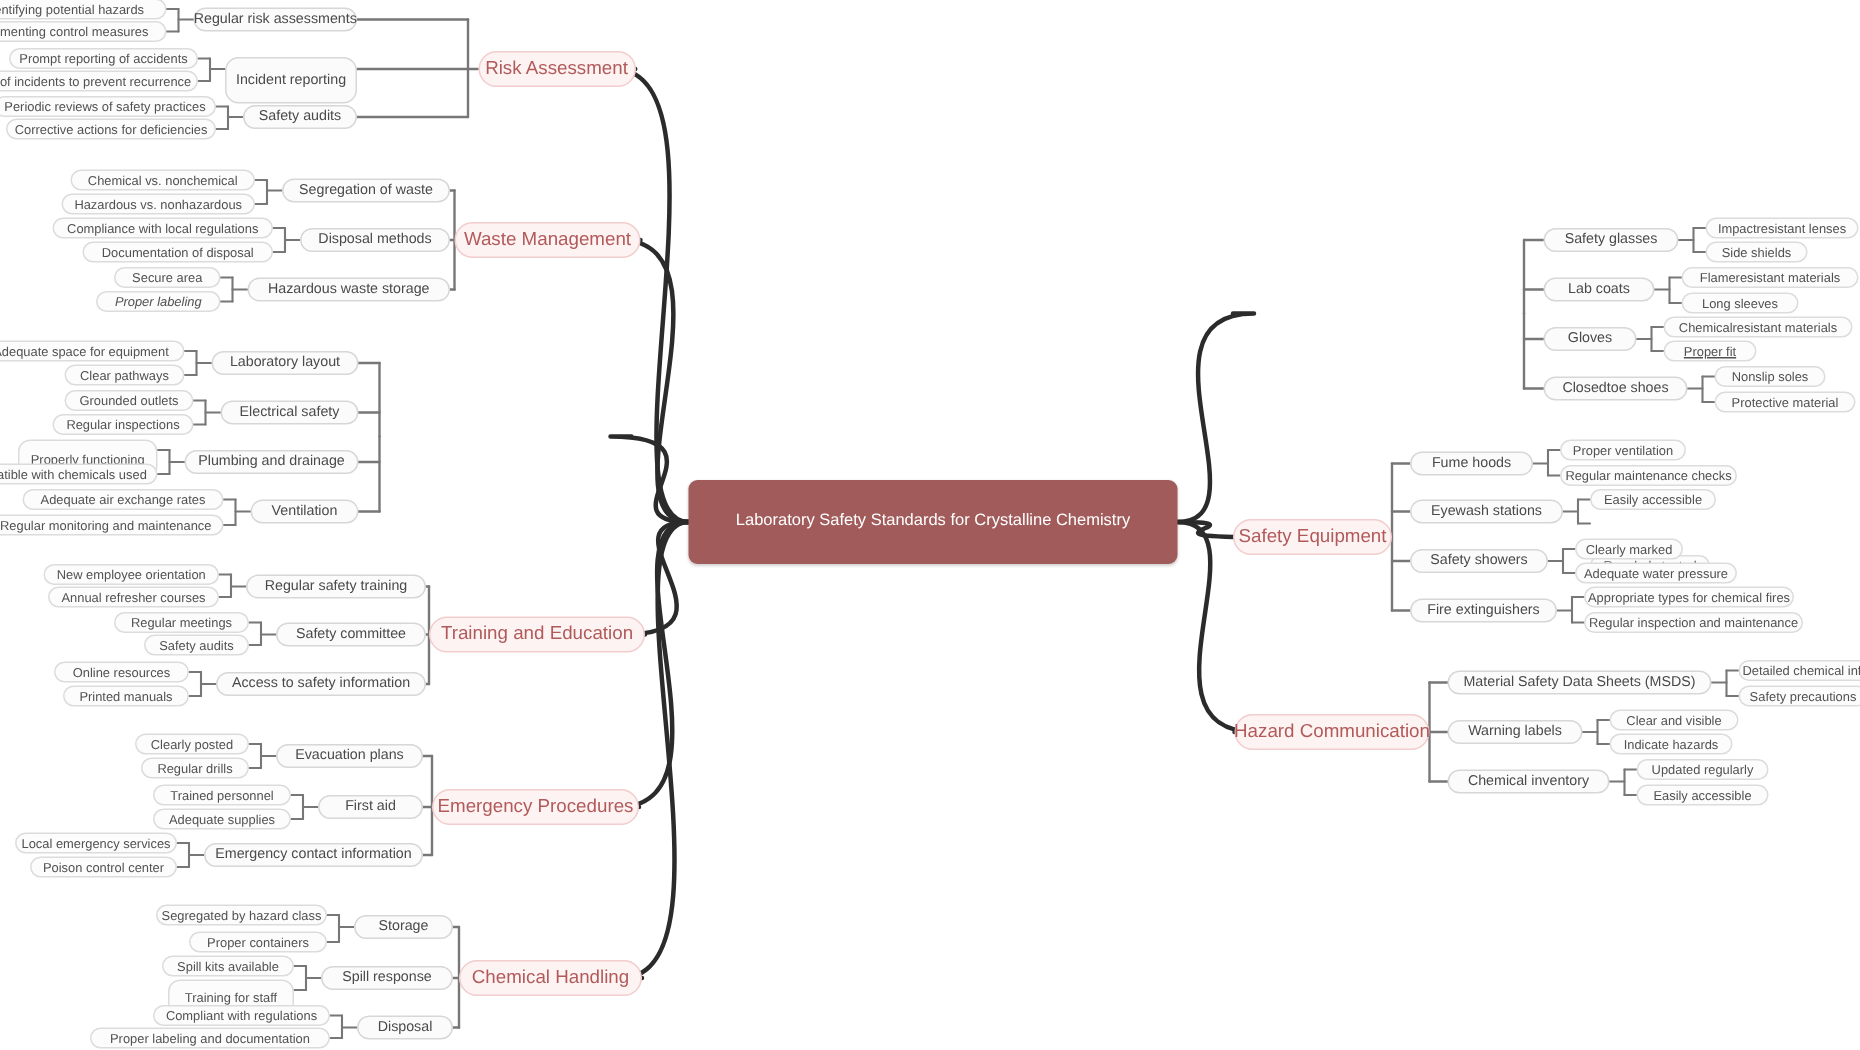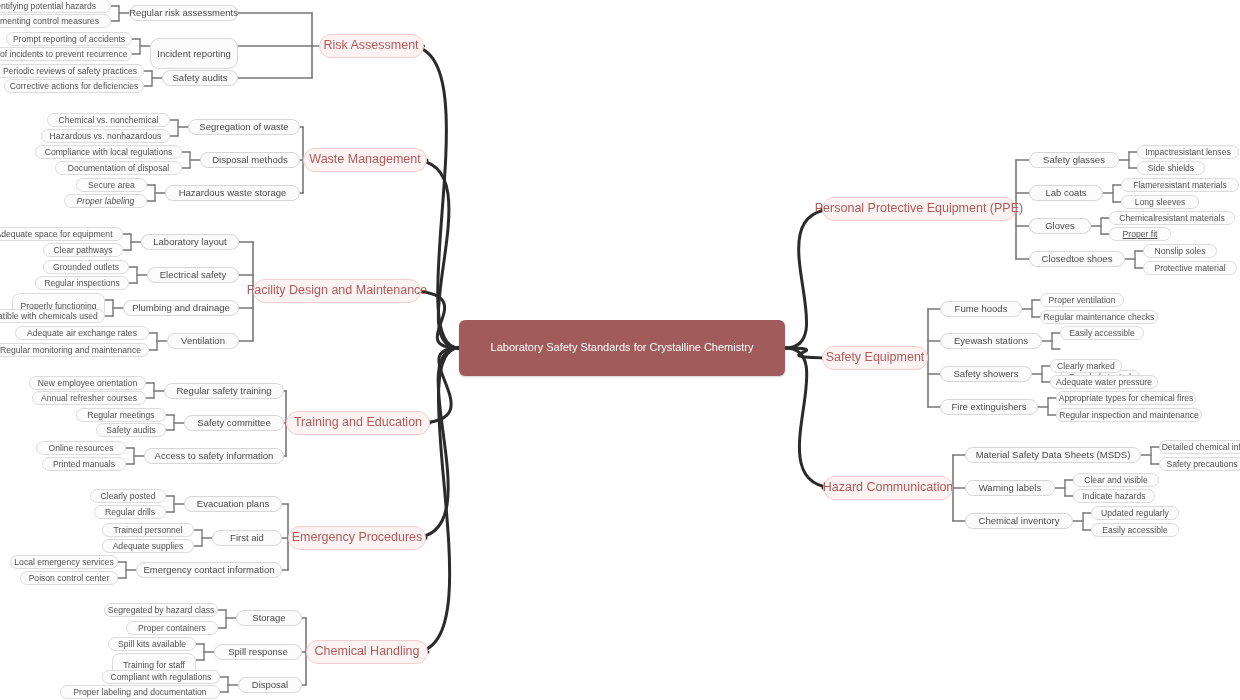--- a/index.html
+++ b/index.html
@@ -267,21 +267,20 @@
     <div class="node branch" style="left: 303px; top: 148px; width: 124px; height: 24px;">Waste Management</div>
     <div class="node sub" style="left: 188px; top: 119px; width: 112px; height: 16px;">Segregation of waste</div>
     <div class="node leaf" style="left: 47px; top: 113px; width: 123px; height: 14px;">Chemical vs. nonchemical</div>
     <div class="node leaf" style="left: 41px; top: 129px; width: 129px; height: 14px;">Hazardous vs. nonhazardous</div>
     <div class="node sub" style="left: 200px; top: 152px; width: 100px; height: 16px;">Disposal methods</div>
     <div class="node leaf" style="left: 35px; top: 145px; width: 147px; height: 14px;">Compliance with local regulations</div>
     <div class="node leaf" style="left: 55px; top: 161px; width: 127px; height: 14px;">Documentation of disposal</div>
     <div class="node sub" style="left: 165px; top: 185px; width: 135px; height: 16px;">Hazardous waste storage</div>
     <div class="node leaf" style="left: 76px; top: 178px; width: 71px; height: 14px;">Secure area</div>
     <div class="node leaf" style="left: 64px; top: 194px; width: 83px; height: 14px; font-style: italic;">Proper labeling</div>
-    <div class="node branch" style="left: 253px; top: 279px; width: 168px; height: 24px;">Facility Design and Maintenance</div>
     <div class="node sub" style="left: 141px; top: 234px; width: 98px; height: 16px;">Laboratory layout</div>
     <div class="node leaf" style="left: -15px; top: 227px; width: 138px; height: 14px;">Adequate space for equipment</div>
     <div class="node leaf" style="left: 43px; top: 243px; width: 80px; height: 14px;">Clear pathways</div>
     <div class="node sub" style="left: 147px; top: 267px; width: 92px; height: 16px;">Electrical safety</div>
     <div class="node leaf" style="left: 43px; top: 260px; width: 86px; height: 14px;">Grounded outlets</div>
     <div class="node leaf" style="left: 35px; top: 276px; width: 94px; height: 14px;">Regular inspections</div>
     <div class="node sub" style="left: 123px; top: 300px; width: 116px; height: 16px;">Plumbing and drainage</div>
     <div class="node leaf" style="left: 12px; top: 293px; width: 93px; height: 26px;">Properly functioning</div>
     <div class="node leaf" style="left: -32px; top: 309px; width: 137px; height: 14px;">Compatible with chemicals used</div>
     <div class="node sub" style="left: 167px; top: 333px; width: 72px; height: 16px;">Ventilation</div>
@@ -310,21 +309,20 @@
     <div class="node branch" style="left: 306px; top: 640px; width: 122px; height: 24px;">Chemical Handling</div>
     <div class="node sub" style="left: 236px; top: 610px; width: 66px; height: 16px;">Storage</div>
     <div class="node leaf" style="left: 104px; top: 603px; width: 114px; height: 14px;">Segregated by hazard class</div>
     <div class="node leaf" style="left: 126px; top: 621px; width: 92px; height: 14px;">Proper containers</div>
     <div class="node sub" style="left: 214px; top: 644px; width: 88px; height: 16px;">Spill response</div>
     <div class="node leaf" style="left: 108px; top: 637px; width: 88px; height: 14px;">Spill kits available</div>
     <div class="node leaf" style="left: 112px; top: 653px; width: 84px; height: 24px;">Training for staff</div>
     <div class="node sub" style="left: 238px; top: 677px; width: 64px; height: 16px;">Disposal</div>
     <div class="node leaf" style="left: 102px; top: 670px; width: 118px; height: 14px;">Compliant with regulations</div>
     <div class="node leaf" style="left: 60px; top: 685px; width: 160px; height: 14px;">Proper labeling and documentation</div>
-    <div class="node branch" style="left: 822px; top: 197px; width: 194px; height: 24px;">Personal Protective Equipment (PPE)</div>
     <div class="node sub" style="left: 1029px; top: 152px; width: 90px; height: 16px;">Safety glasses</div>
     <div class="node leaf" style="left: 1137px; top: 145px; width: 102px; height: 14px;">Impactresistant lenses</div>
     <div class="node leaf" style="left: 1137px; top: 161px; width: 68px; height: 14px;">Side shields</div>
     <div class="node sub" style="left: 1029px; top: 185px; width: 74px; height: 16px;">Lab coats</div>
     <div class="node leaf" style="left: 1121px; top: 178px; width: 118px; height: 14px;">Flameresistant materials</div>
     <div class="node leaf" style="left: 1121px; top: 195px; width: 78px; height: 14px;">Long sleeves</div>
     <div class="node sub" style="left: 1029px; top: 218px; width: 62px; height: 16px;">Gloves</div>
     <div class="node leaf" style="left: 1109px; top: 211px; width: 126px; height: 14px;">Chemicalresistant materials</div>
     <div class="node leaf" style="left: 1109px; top: 227px; width: 62px; height: 14px; text-decoration: underline;">Proper fit</div>
     <div class="node sub" style="left: 1029px; top: 251px; width: 96px; height: 16px;">Closedtoe shoes</div>

